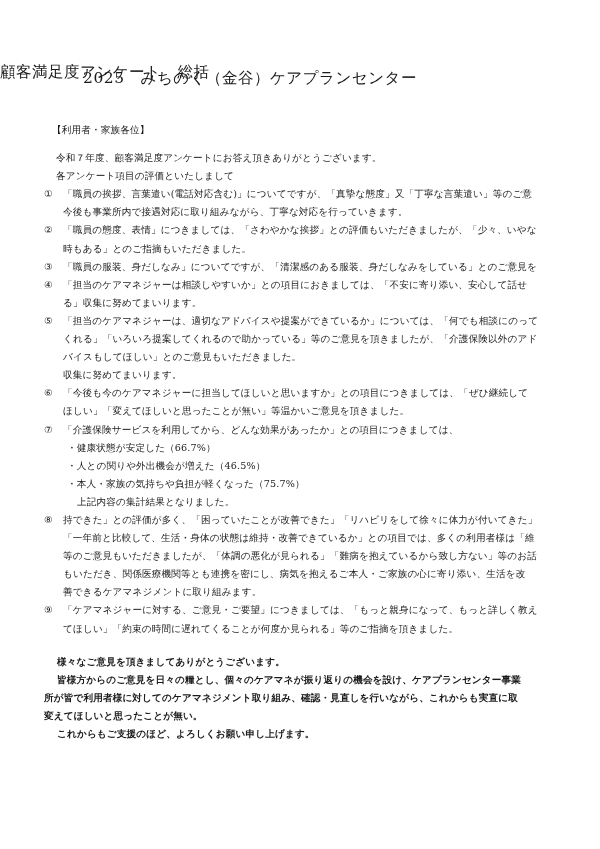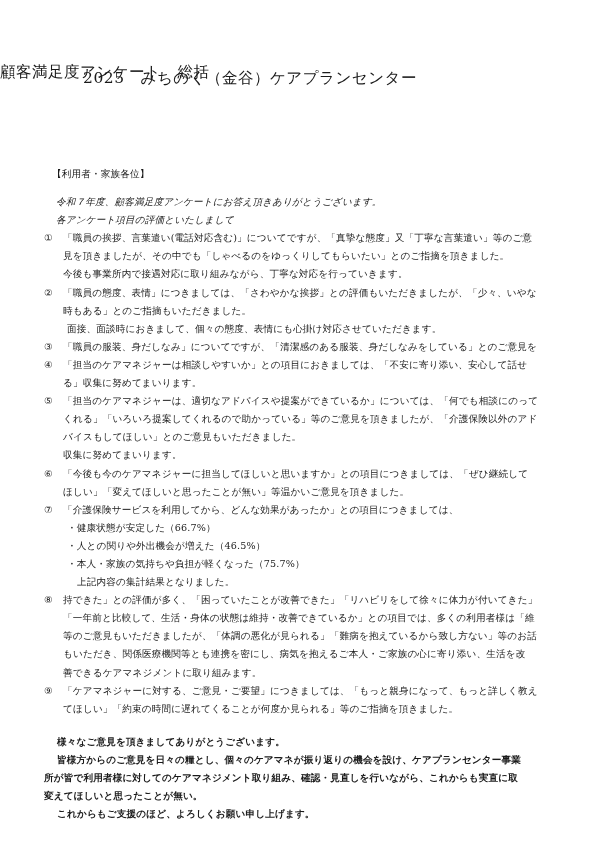--- a/index.html
+++ b/index.html
@@ -12,25 +12,25 @@
   .title1 {
     position: absolute; top: 24px; left: 0; width: 500px; text-align: center;
     font-size: 15.5px; letter-spacing: 0.5px; margin-top: 44px;
   }
   .title2 {
     position: absolute; top: 62px; left: 0; width: 600px; 
     font-size: 15.5px; letter-spacing: 0.5px;
   }
   .body-text {
     position: absolute; left: 44px; top: 121px; width: 530px;
-    font-size: 9.6px; line-height: 18.1px; letter-spacing: 0.15px; margin-top: 44px;
+    font-size: 9.6px; line-height: 18.1px; letter-spacing: 0.15px;
   }
   .line { white-space: nowrap; height: 18.1px; }
   .salutation { margin-left: 8px; }
-  .indent1 { padding-left: 12px; font-style: italic; }
+  .indent1 { padding-left: 12px; }
   .item { position: relative; padding-left: 19px; }
   .item .num { position: absolute; left: 0; top: 0; }
   .gap { height: 18px; }
   .closing { font-weight: bold; font-family: Liberation Mono, monospace; }
   .closing .line.ind { padding-left: 13px; }
 </style>
 </head>
 <body>
 
 <div class="page">
@@ -39,29 +39,27 @@
 
   <div class="body-text">
     <div class="line salutation">【利用者・家族各位】</div>
     <div class="gap" style="height:10px"></div>
     <div class="line indent1">令和７年度、顧客満足度アンケートにお答え頂きありがとうございます。</div>
     <div class="line indent1">各アンケート項目の評価といたしまして</div>
 
     <div class="item">
       <span class="num">①</span>
       <div class="line">「職員の挨拶、言葉遣い(電話対応含む)」についてですが、「真摯な態度」又「丁寧な言葉遣い」等のご意</div>
-      <div class="line">見を頂きましたが、その中でも「しゃべるのをゆっくりしてもらいたい」とのご指摘を頂きました。</div>
       <div class="line">今後も事業所内で接遇対応に取り組みながら、丁寧な対応を行っていきます。</div>
     </div>
 
     <div class="item">
       <span class="num">②</span>
       <div class="line">「職員の態度、表情」につきましては、「さわやかな挨拶」との評価もいただきましたが、「少々、いやな</div>
       <div class="line">時もある」とのご指摘もいただきました。</div>
-      <div class="line" style="padding-left:4px">面接、面談時におきまして、個々の態度、表情にも心掛け対応させていただきます。</div>
     </div>
 
     <div class="item">
       <span class="num">③</span>
       <div class="line">「職員の服装、身だしなみ」についてですが、「清潔感のある服装、身だしなみをしている」とのご意見を</div>
     </div>
 
     <div class="item">
       <span class="num">④</span>
       <div class="line">「担当のケアマネジャーは相談しやすいか」との項目におきましては、「不安に寄り添い、安心して話せ</div>

